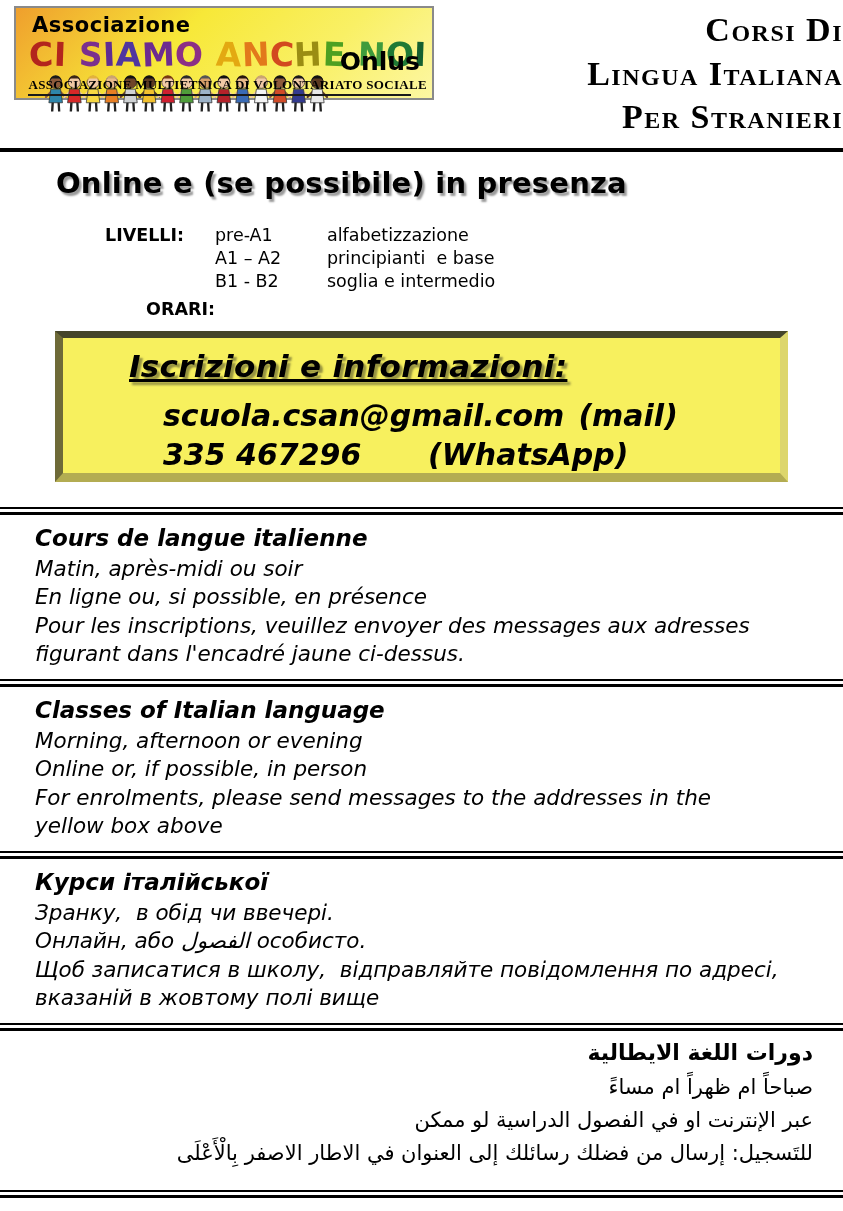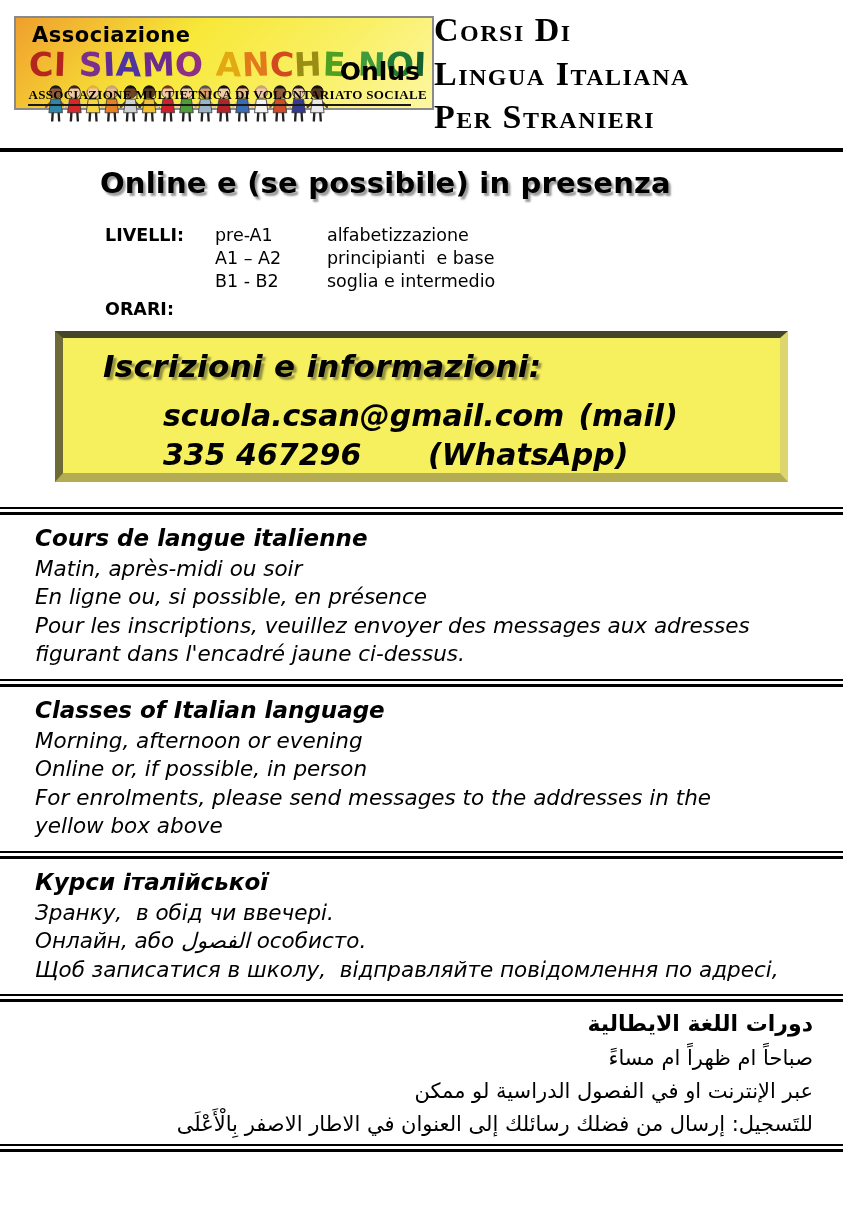--- a/index.html
+++ b/index.html
@@ -3,76 +3,76 @@
 <meta charset="utf-8">
 <style>
   html,body{margin:0;padding:0;background:#fff;}
   .page{
     width:843px;height:1211px;position:relative;overflow:hidden;background:#ffffff;
     font-family:"DejaVu Sans",sans-serif;color:#000;
   }
   
   .header{display:flex;align-items:flex-start;}
   .logo-box{
-    position:relative;margin:16px 0 0 14px;width:420px;height:94px;
+    position:relative;margin:6px 0 0 14px;width:420px;height:94px;
     border:2px solid #8a8a8a;box-sizing:border-box;
     background:linear-gradient(135deg,#ef9f2d 0%,#f7e838 38%,#f9f065 70%,#fdf7a3 100%);
   }
   .logo-assoc{position:absolute;top:5px;left:16px;font-size:21px;font-weight:bold;letter-spacing:0.5px;}
   .logo-name{position:absolute;top:27px;left:13px;font-size:33px;font-weight:bold;white-space:pre;letter-spacing:0.5px;}
   .logo-name span{display:inline-block;}
   .logo-name span:nth-child(odd){transform:rotate(-2.5deg);}
   .logo-name span:nth-child(even){transform:rotate(2deg);}
   .logo-children{position:absolute;left:28px;top:64px;width:292px;height:44px;}
   .logo-onlus{position:absolute;right:12px;bottom:22px;font-size:25px;font-weight:bold;}
   .logo-subtitle{
     position:absolute;bottom:2px;left:3%;width:92%;text-align:left;
     font-family:"Liberation Serif",serif;font-size:13px;font-weight:600;letter-spacing:0.3px;
     border-bottom:2px solid #1a1a1a;padding-bottom:1px;white-space:nowrap;
   }
   .main-title{
-    flex:1;text-align:left;padding-top:8px;
+    flex:1;text-align:right;padding-top:8px;
     font-family:"Liberation Serif",serif;font-variant:small-caps;
     font-weight:bold;font-size:34px;line-height:1.28;letter-spacing:1.5px;
   }
   .header-rule{margin-top:9px;height:4px;background:#000;}
   
   .online-title{
-    margin:14px 0 0 100px;font-size:29px;font-weight:bold;
+    margin:14px 0 0 56px;font-size:29px;font-weight:bold;
     text-shadow:2.5px 2.5px 2px #9a9a9a;letter-spacing:0.2px;
   }
   .levels{
     margin:24px 0 0 105px;display:grid;grid-template-columns:110px 112px auto;
     font-size:17.5px;line-height:23px;white-space:pre-wrap;
   }
   .lvl-label{font-weight:bold;}
-  .orari-row{margin-top:5px;}
+  .orari-row{margin-top:5px;text-align:right;}
   .sched-val{grid-column:2/4;}
   
   .yellow-box{
     margin:10px 55px 0 55px;height:129px;
     background:#f7f05e;
     border-style:solid;border-width:7px 8px 9px 8px;
     border-color:#45452a #ddd66c #b3ac52 #6e6a38;
     padding-top:6px;
   }
   .yb-title{
-    margin:4px 0 14px 40px;font-size:31px;font-weight:bold;font-style:italic;
-    text-shadow:3px 3px 2px rgba(70,70,40,0.55);letter-spacing:0.3px;
+    margin:4px 0 14px 66px;font-size:31px;font-weight:bold;font-style:italic;
+    text-shadow:3px 3px 2px rgba(70,70,40,0.55);letter-spacing:0.3px;text-decoration:underline;
   }
   .yb-line{margin:4px 0 0 100px;font-size:30px;font-weight:bold;font-style:italic;}
   .yb-phone{display:inline-block;min-width:265px;}
   .yb-email{margin-right:14px;}
   
   .divider{margin-top:0;border-top:2px solid #000;border-bottom:3px solid #000;height:3px;}
   .sp-before{margin-top:25px;}
   .lang-section{padding:8px 20px 10px 35px;}
   .lang-title{margin:0 0 2px 0;font-size:23px;font-weight:bold;font-style:italic;line-height:30px;}
   .lang-lines .line{font-size:21.5px;font-style:italic;line-height:28.5px;white-space:pre-wrap;}
-  .lang-section.ar{direction:rtl;text-align:right;padding:6px 30px 3px 20px;}
+  .lang-section.ar{direction:rtl;text-align:right;padding:6px 30px 20px 20px;}
   .lang-section.ar .lang-title{font-style:normal;font-size:22px;line-height:32px;}
   .lang-section.ar .lang-lines .line{font-style:normal;font-size:21px;line-height:33px;}
 </style>
 </head>
 <body>
 
 <div class="page">
 
   <div class="header">
     <div class="logo-box">
@@ -247,20 +247,21 @@
   </section>
 
   <div class="divider"></div>
 
   <section class="lang-section">
     <h3 class="lang-title">Курси італійської</h3>
     <div class="lang-lines">
         <div class="line">Зранку,  в обід чи ввечері.</div>
         <div class="line">Онлайн, або الفصول особисто.</div>
         <div class="line">Щоб записатися в школу,  відправляйте повідомлення по адресі,</div>
+        <div class="line">вказаній в жовтому полі вище</div>
       </div>
   </section>
 
   <div class="divider"></div>
 
   <section class="lang-section ar" dir="rtl">
     <h3 class="lang-title">دورات اللغة الايطالية</h3>
     <div class="lang-lines">
         <div class="line">صباحاً ام ظهراً ام مساءً</div>
         <div class="line">عبر الإنترنت او في الفصول الدراسية لو ممكن</div>

